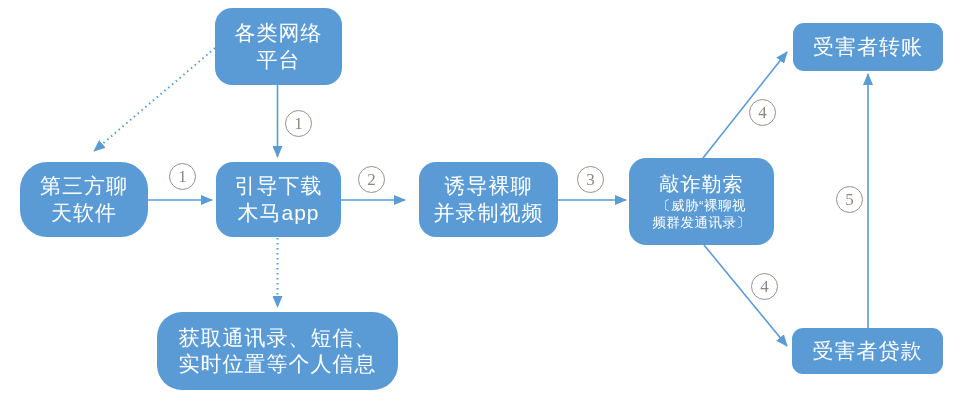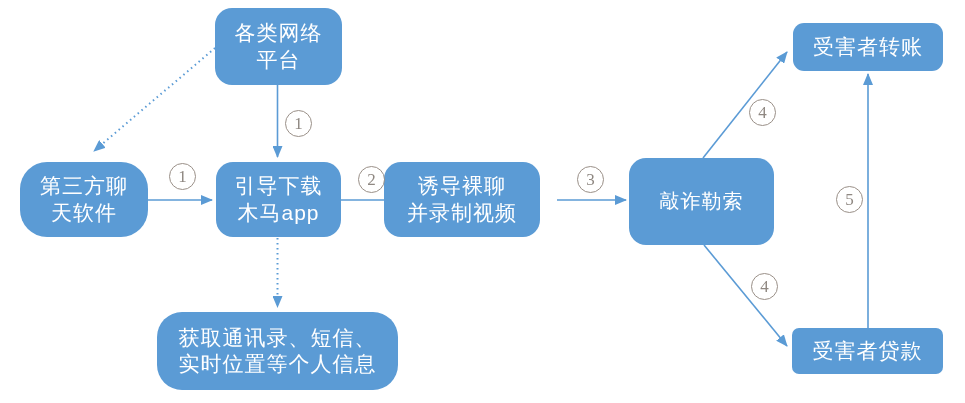--- a/index.html
+++ b/index.html
@@ -105,34 +105,36 @@
   <div class="node r16" style="left:20px; top:162px; width:128px; height:75px;border-radius:27px;">
     <div class="label">第三方聊
 天软件</div>
   </div>
 
   <div class="node r16" style="left:216px; top:162px; width:125px; height:75px;justify-content:center;">
     <div class="label">引导下载
 木马app</div>
   </div>
 
-  <div class="node r16" style="left:384px; top:162px; width:156px; height:75px;">
+  <div class="node r16" style="left:419px; top:162px; width:139px; height:75px;">
     <div class="label">诱导裸聊
 并录制视频</div>
   </div>
 
   <div class="node r16" style="left:629px; top:158px; width:145px; height:87px;">
     <div class="label" style="font-size:20px;">敲诈勒索</div>
+    <div class="sublabel">〔威胁“裸聊视
+频群发通讯录〕</div>
   </div>
 
   <div class="node r10" style="left:793px; top:23px; width:150px; height:48px;">
     <div class="label">受害者转账</div>
   </div>
 
-  <div class="node r10" style="left:792px; top:328px; width:151px; height:46px;border-radius:7px;">
+  <div class="node r10" style="left:792px; top:328px; width:151px; height:46px;">
     <div class="label">受害者贷款</div>
   </div>
 
   <div class="node r16" style="left:157px; top:312px; width:241px; height:78px;border-radius:25px;">
     <div class="label">获取通讯录、短信、
 实时位置等个人信息</div>
   </div>
 
   <span class="num-badge" style="left:285px; top:110px;">1</span>
   <span class="num-badge" style="left:169px; top:163px;">1</span>

